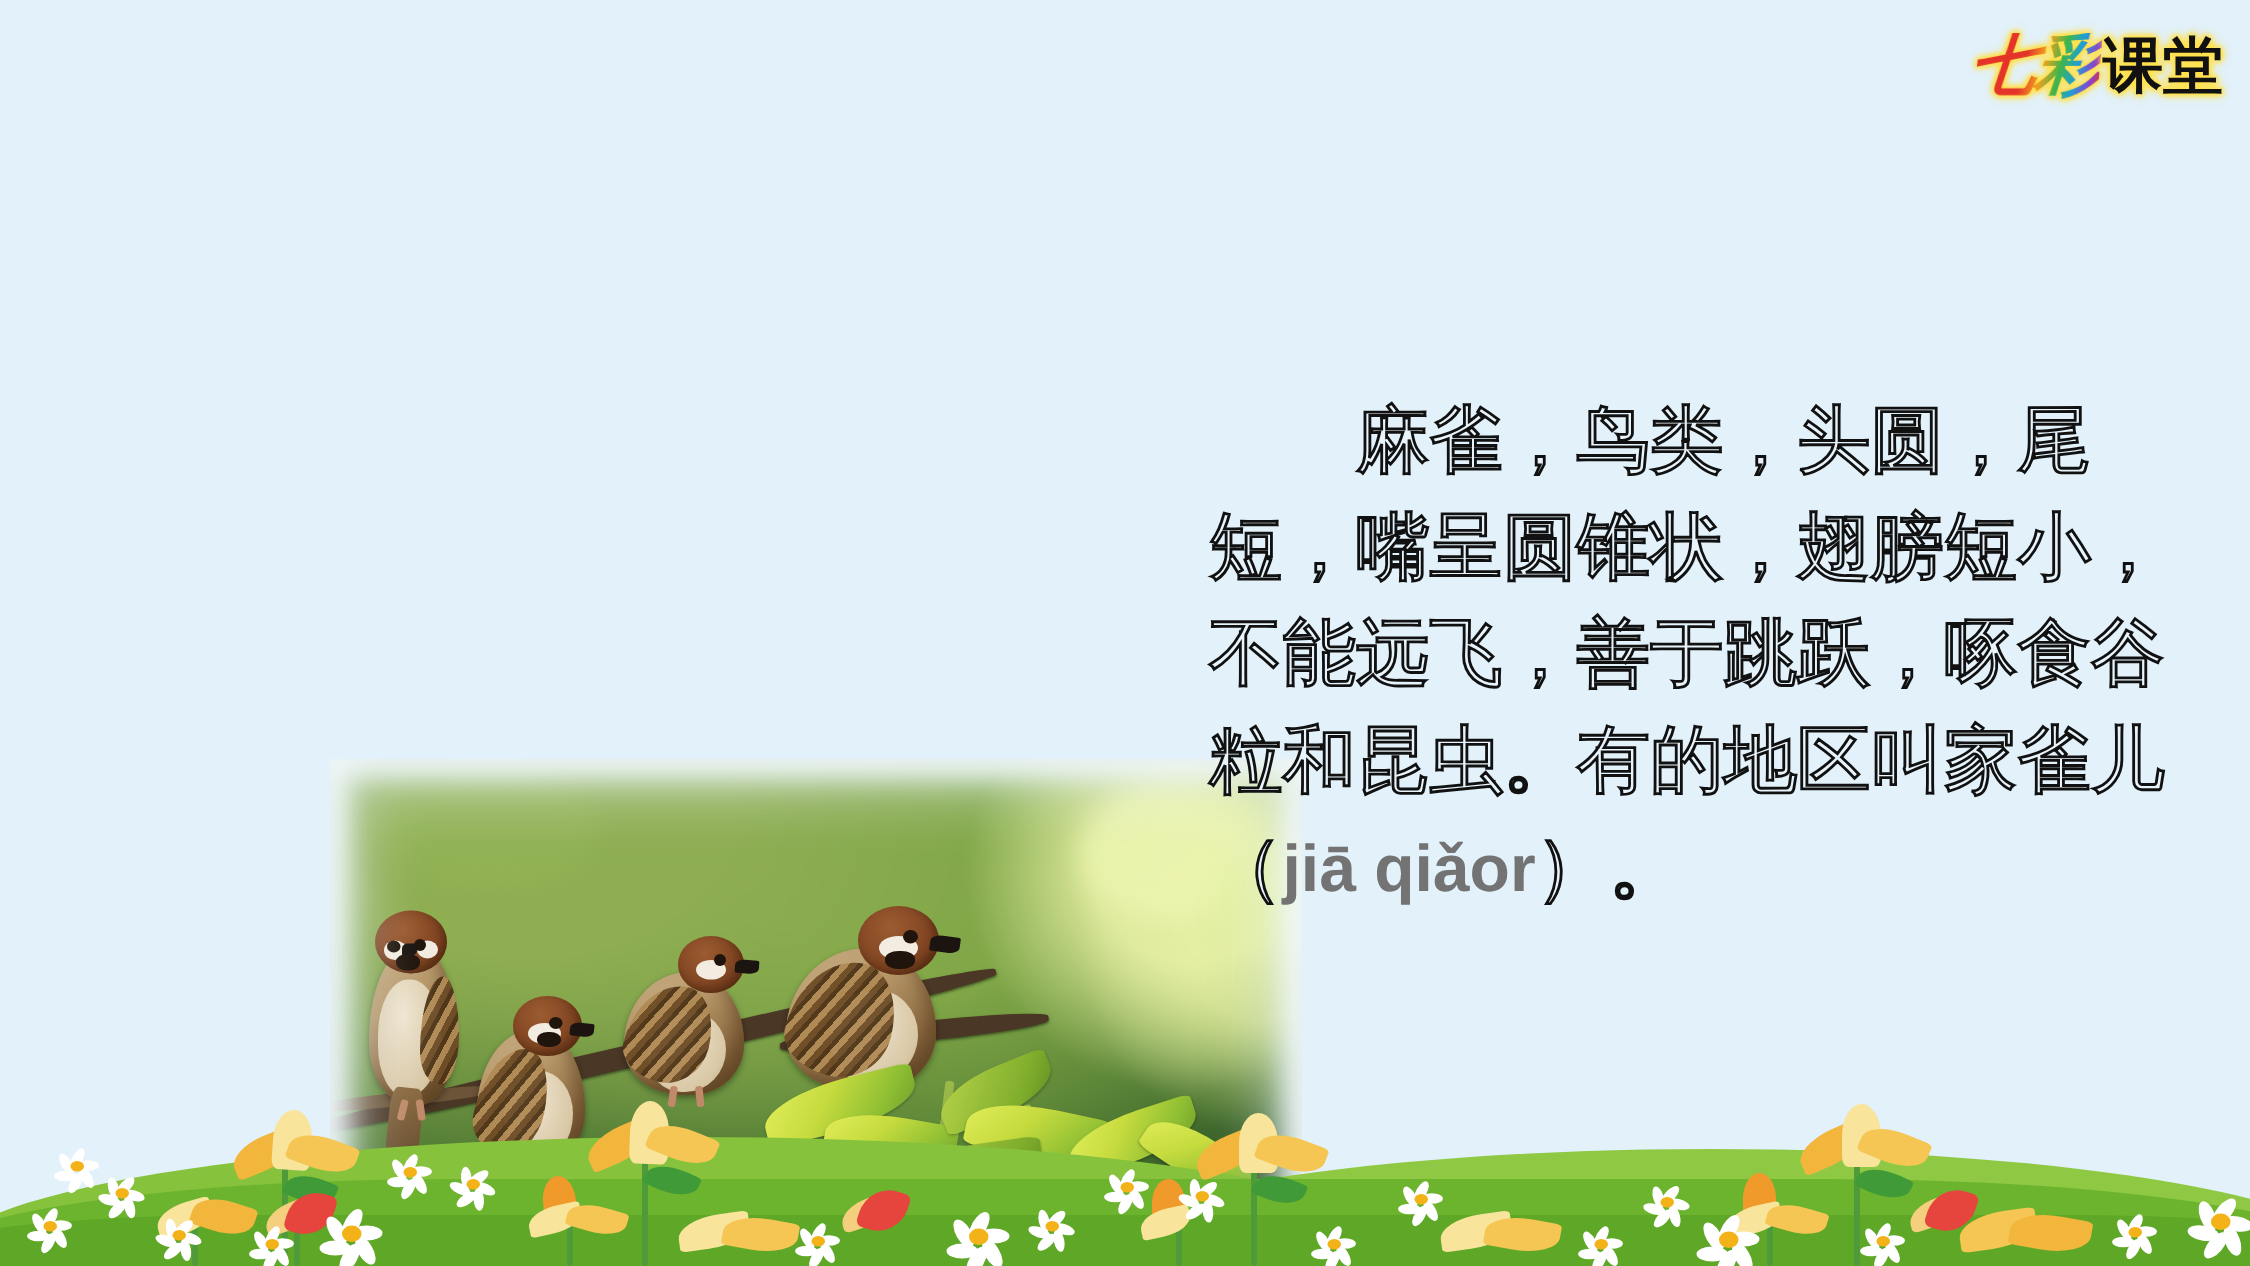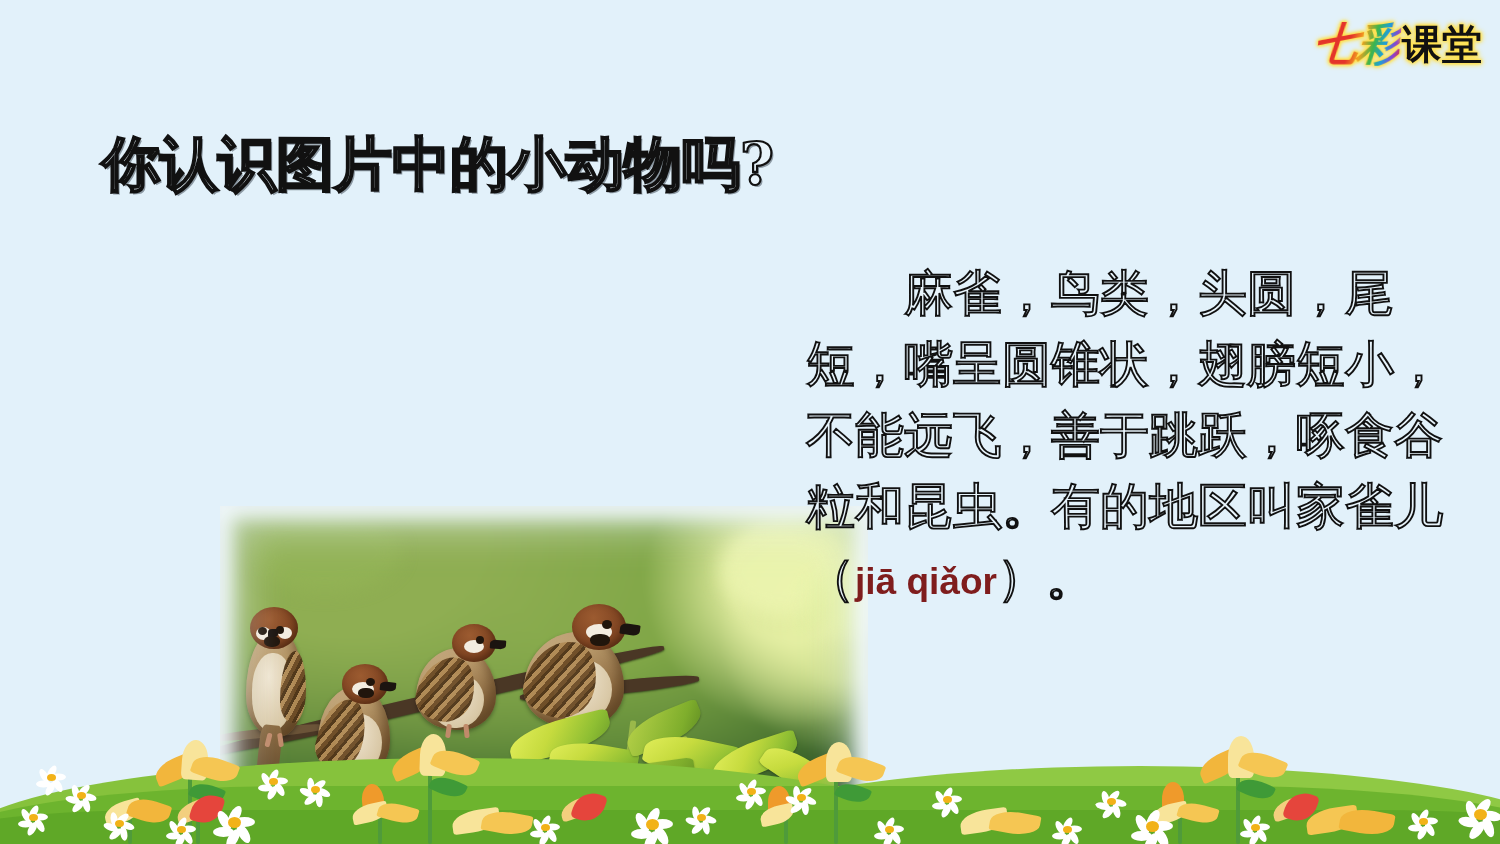--- a/index.html
+++ b/index.html
@@ -154,22 +154,22 @@
     font-family:"DejaVu Serif","Liberation Serif",serif;
     font-size:49px; line-height:71px; letter-spacing:0px;
     color:#e8f4fb;
     -webkit-text-stroke:1.9px #111;
     text-indent:98px;
     text-align:left;
     word-break:break-all;
   }
   .py{
     font-family:"Liberation Sans","DejaVu Sans",sans-serif;
-    font-weight:bold; font-size:37px;
-    color:#7f1d1d; -webkit-text-stroke:0;
+    font-weight:bold; font-size:44px;
+    color:#737373; -webkit-text-stroke:0;
     letter-spacing:0px;
   }
 
   
   .grass{ position:absolute; left:0; bottom:0; width:1500px; height:120px; }
   .hill{ position:absolute; bottom:0; }
   .hill-back{
     left:-40px; width:1000px; height:86px; background:#86c23c;
     border-radius:52% 52% 0 0 / 100% 100% 0 0;
   }
@@ -205,21 +205,20 @@
 <body>
 
 <div class="slide">
 
 
   <div class="logo">
     <span class="logo-qicai">七彩</span>
     <span class="logo-ketang">课堂</span>
   </div>
 
-  <div class="question">你认识图片中的小动物吗?</div>
 
   <div class="photo-wrap">
     <div class="photo">
       <div class="photo-inner">
         <div class="bg-green"></div>
         <div class="bokeh" style="left:500px;top:18px;width:120px;height:90px;background:rgba(238,246,178,.75);"></div>
         <div class="bokeh" style="left:588px;top:60px;width:80px;height:70px;background:rgba(226,240,160,.6);"></div>
         <div class="bokeh" style="left:30px;top:6px;width:150px;height:80px;background:rgba(150,184,88,.45);"></div>
 
         <div class="branch" style="left:-14px;top:240px;width:470px;height:15px;transform:rotate(-13deg);transform-origin:left center;"></div>

